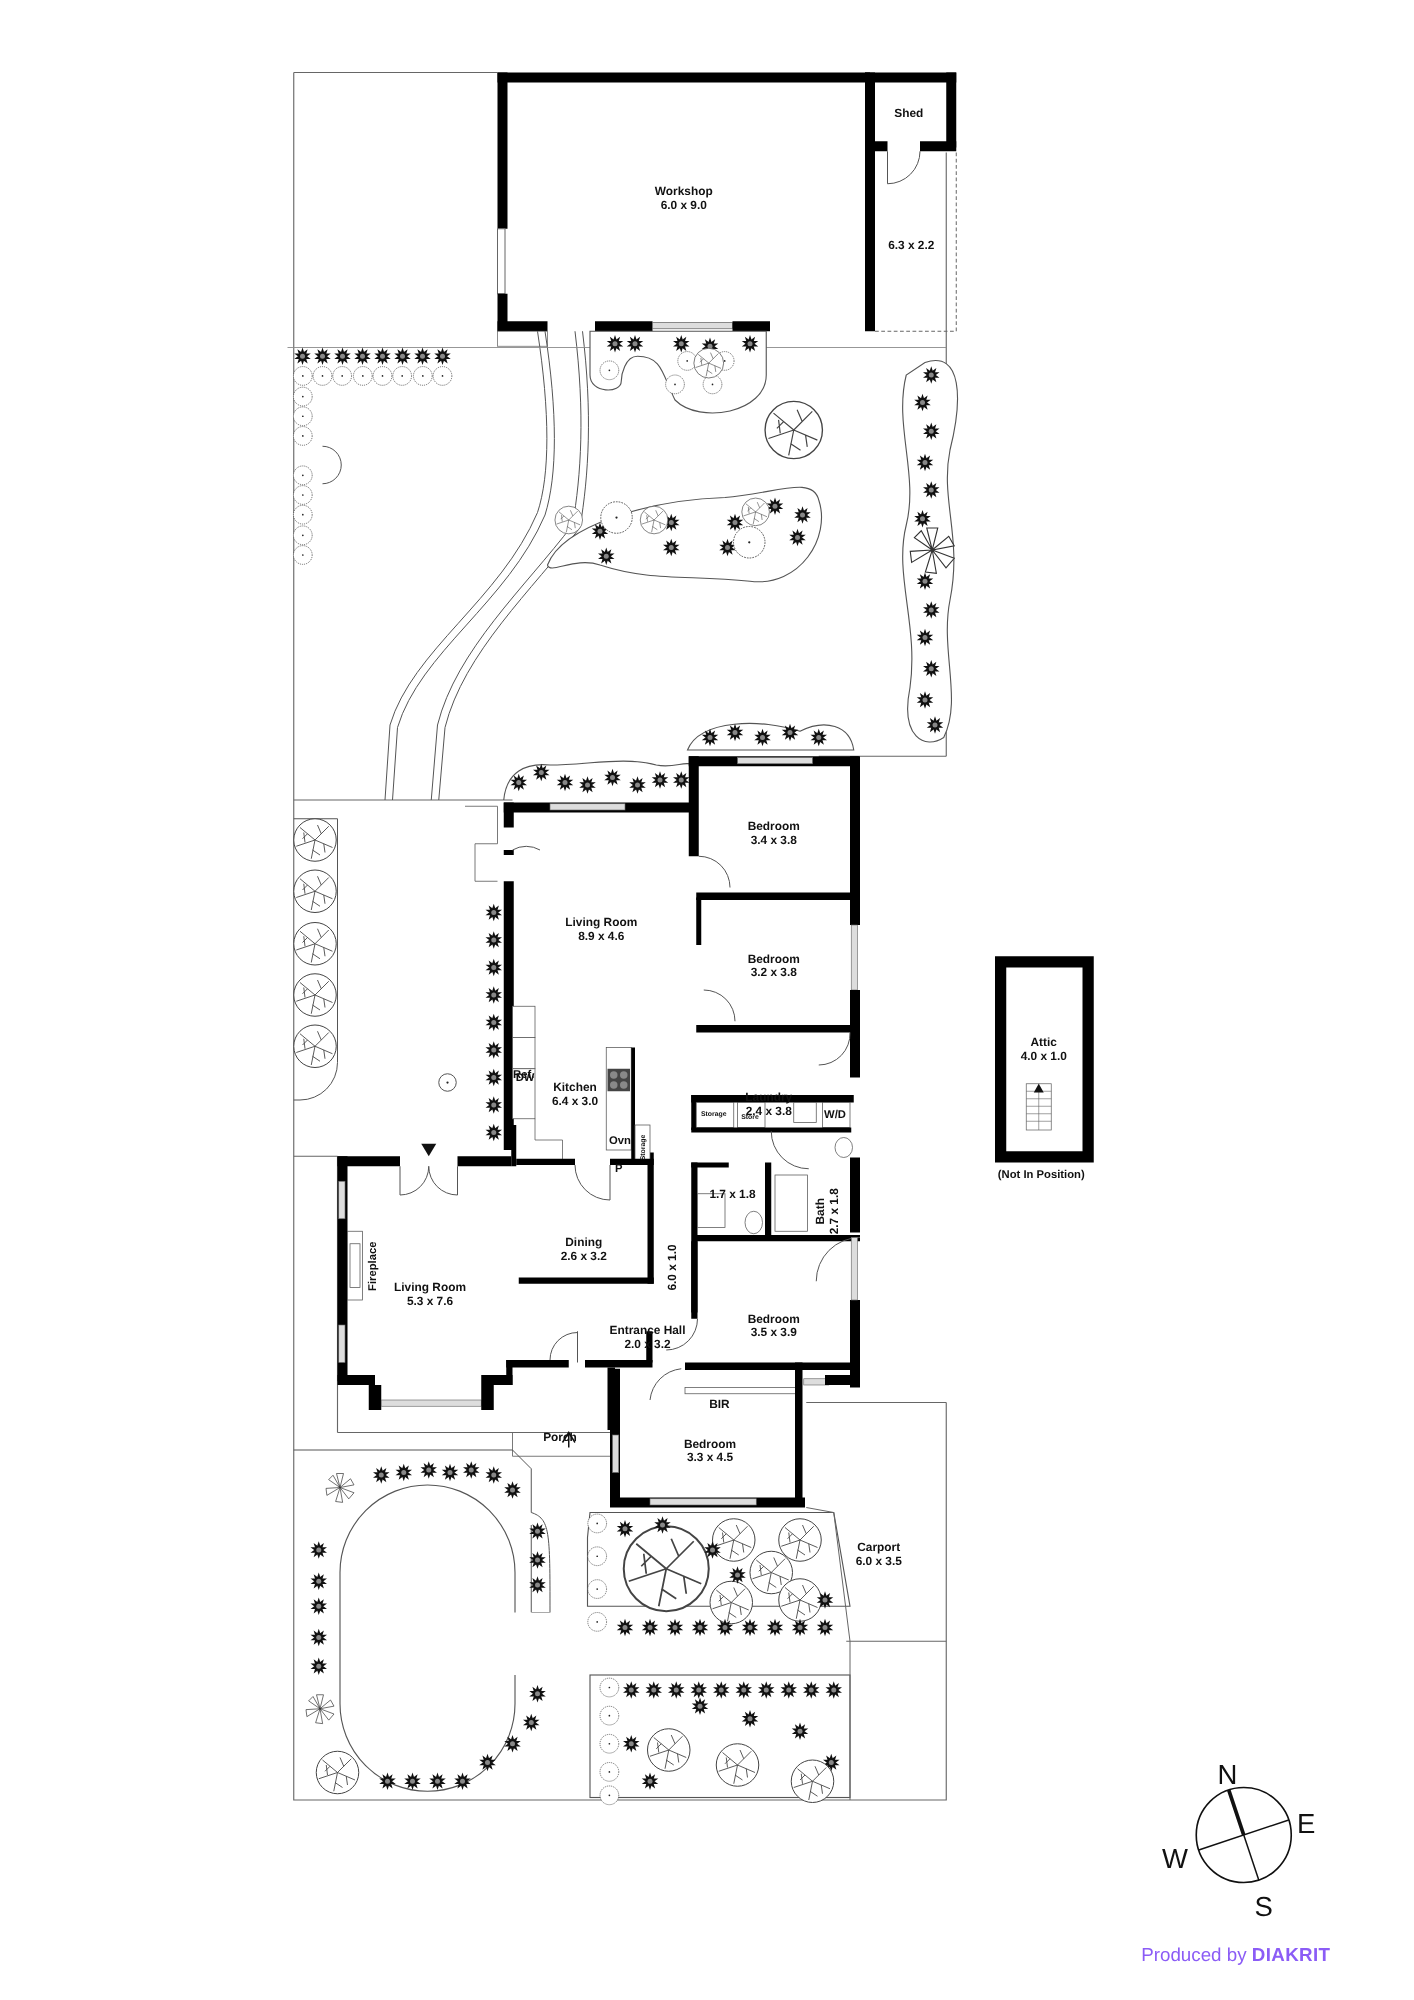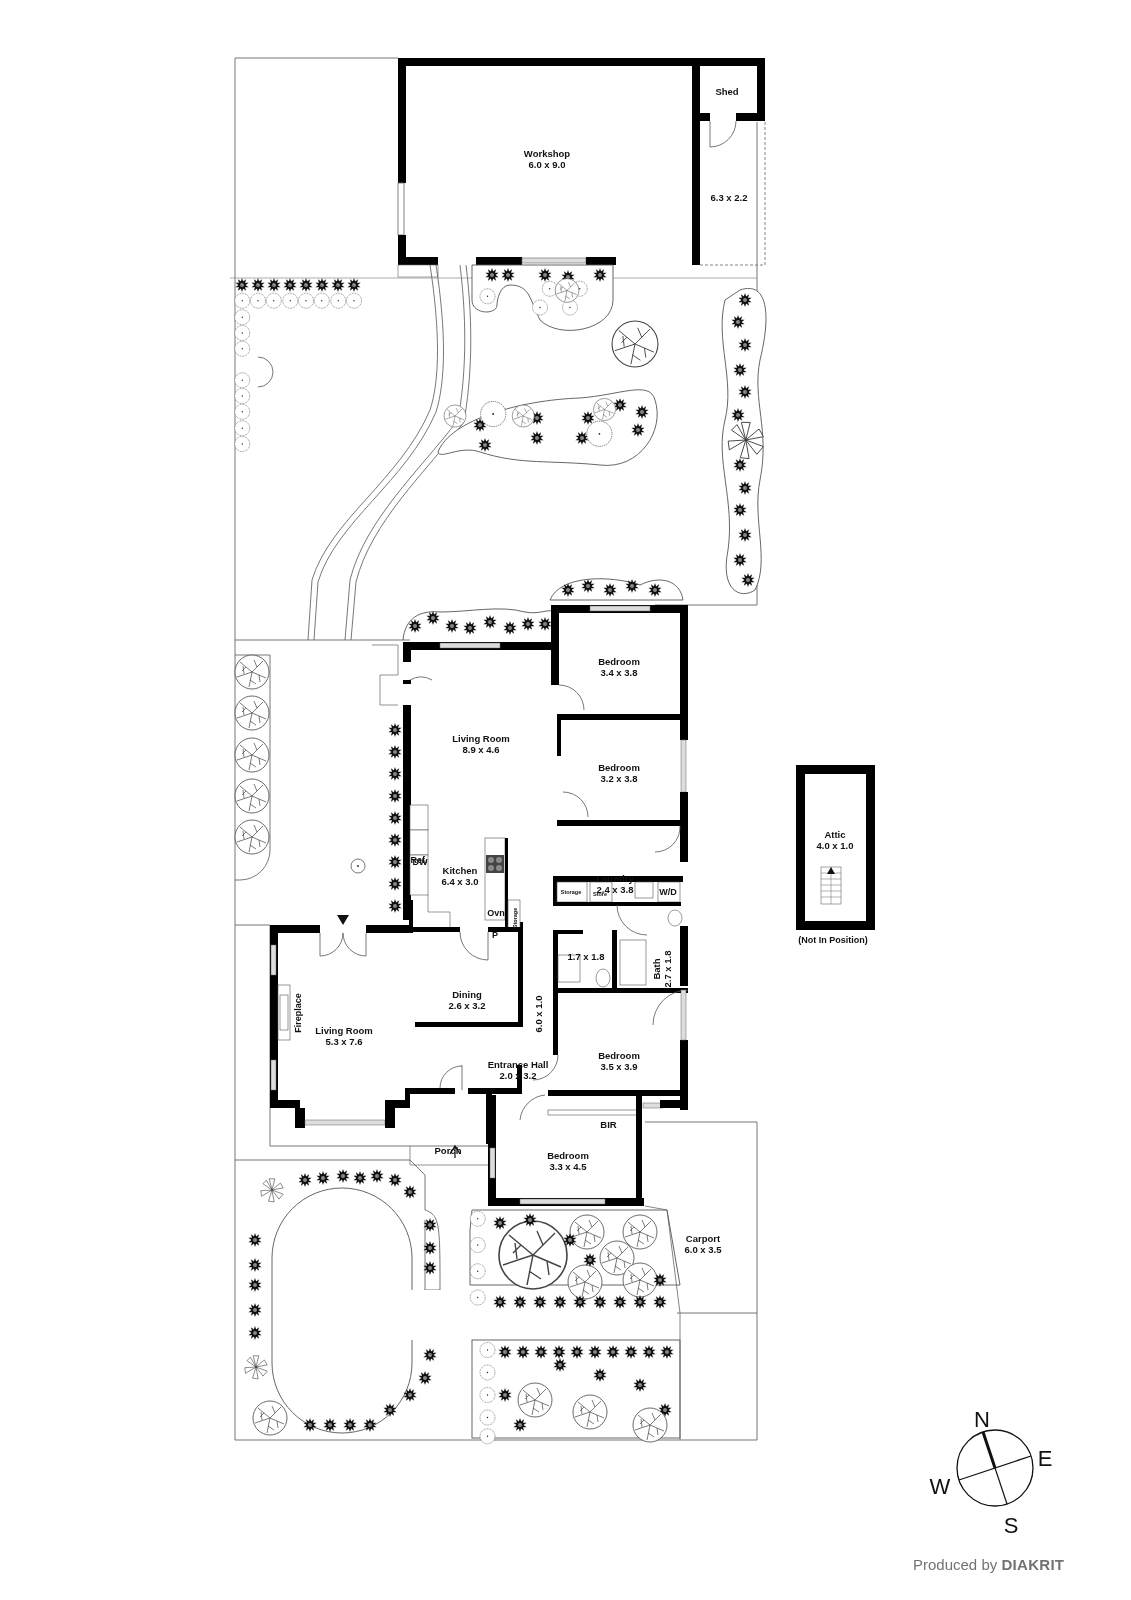--- a/index.html
+++ b/index.html
@@ -8,21 +8,21 @@
   #plan { position: absolute; left: 0; top: 0; }
   .lbl { position: absolute; font-family: "Liberation Sans", sans-serif; font-weight: bold;
          font-size: 9.5px; line-height: 11px; text-align: center; color: #111; white-space: nowrap;
          transform: translate(-50%, -50%); }
   .lbl .dim { display: block; }
   .rot { transform: translate(-50%, -50%) rotate(-90deg); }
   .small { font-size: 5.5px; line-height: 6px; font-weight: bold; }
   .fix { font-size: 9px; }
   .compass-letter { position: absolute; font-family: "Liberation Sans", sans-serif; font-size: 22px;
          color: #111; transform: translate(-50%, -50%); }
-  .credit { position: absolute; left: 913px; top: 1556px; font-size: 15px; color: #737373;
+  .credit { position: absolute; left: 913px; top: 1556px; font-size: 15px; color: #8b5cf6;
             font-family: "Liberation Sans", sans-serif; white-space: nowrap; }
   .credit b { font-weight: bold; letter-spacing: 0.3px; }
 </style>
 </head>
 <body>
 
 <svg id="plan" width="1131" height="1600" viewBox="0 0 1131 1600">
   <defs>
     <g id="flower">
       <path d="M0,-7 L1.6,-2.2 L6.6,-2.2 L2.6,0.8 L4.1,5.7 L0,2.7 L-4.1,5.7 L-2.6,0.8 L-6.6,-2.2 L-1.6,-2.2 Z" fill="#111"></path>
@@ -448,21 +448,21 @@
 <div class="lbl" style="left:481px;top:744px;"><span>Living Room</span><span class="dim">8.9 x 4.6</span></div>
 <div class="lbl" style="left:615px;top:884px;"><span>Laundry</span><span class="dim">2.4 x 3.8</span></div>
 <div class="lbl" style="left:460px;top:876px;"><span>Kitchen</span><span class="dim">6.4 x 3.0</span></div>
 <div class="lbl" style="left:586px;top:956px;"><span>1.7 x 1.8</span></div>
 <div class="lbl rot" style="left:662px;top:969px;"><span>Bath</span><span class="dim">2.7 x 1.8</span></div>
 <div class="lbl" style="left:467px;top:1000px;"><span>Dining</span><span class="dim">2.6 x 3.2</span></div>
 <div class="lbl" style="left:344px;top:1036px;"><span>Living Room</span><span class="dim">5.3 x 7.6</span></div>
 <div class="lbl" style="left:470px;top:1070px;margin-left:48px;"><span>Entrance Hall</span><span class="dim">2.0 x 3.2</span></div>
 <div class="lbl rot" style="left:538px;top:1014px;"><span>6.0 x 1.0</span></div>
 <div class="lbl" style="left:619px;top:1061px;"><span>Bedroom</span><span class="dim">3.5 x 3.9</span></div>
-<div class="lbl" style="left:595px;top:1124px;padding-left:27px;"><span>BIR</span></div>
+<div class="lbl" style="left:562px;top:1124px;padding-left:27px;"><span>BIR</span></div>
 <div class="lbl" style="left:448px;top:1150px;"><span>Porch</span></div>
 <div class="lbl" style="left:568px;top:1161px;"><span>Bedroom</span><span class="dim">3.3 x 4.5</span></div>
 <div class="lbl" style="left:703px;top:1244px;"><span>Carport</span><span class="dim">6.0 x 3.5</span></div>
 
 <div class="lbl fix" style="left:419px;top:839px;margin-top:21px;">Ref.</div>
 <div class="lbl fix" style="left:420px;top:862px;">DW</div>
 <div class="lbl fix" style="left:496px;top:913px;">Ovn</div>
 <div class="lbl fix" style="left:495px;top:935px;">P</div>
 <div class="lbl small rot" style="left:515px;top:918px;">Storage</div>
 <div class="lbl small" style="left:571px;top:892px;">Storage</div>

